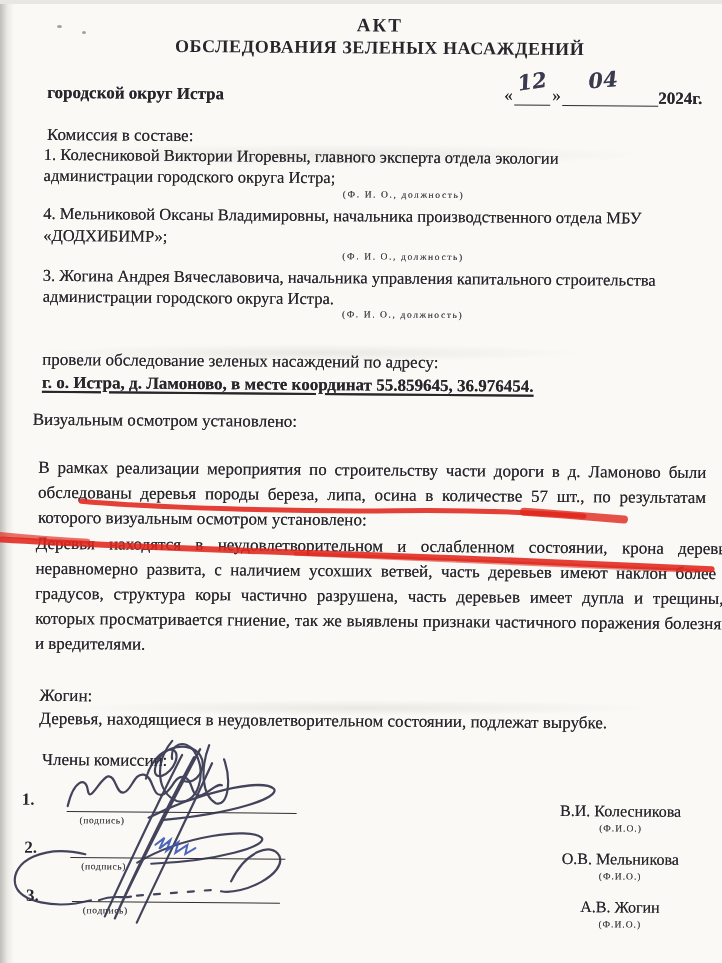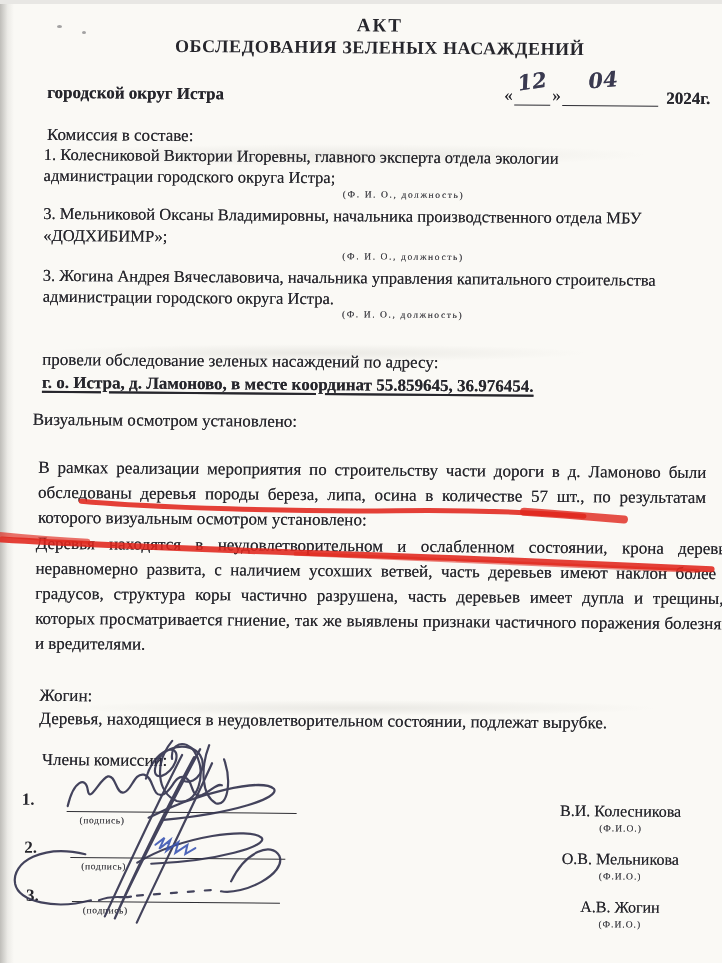--- a/index.html
+++ b/index.html
@@ -51,32 +51,32 @@
 
     <div class="abs" style="left:505px;top:66px;width:215px;height:36px;">
       <span class="t" style="position:absolute;left:0;bottom:2px;">«</span>
       <span class="dline" style="left:10px;bottom:4px;position:absolute;width:36px;">
         <span class="hand" style="left:3px;top:-14px;transform:rotate(-9deg);">12</span>
       </span>
       <span class="t" style="position:absolute;left:48px;bottom:2px;">»</span>
       <span class="dline" style="left:58px;bottom:4px;position:absolute;width:96px;">
         <span class="hand" style="left:26px;top:-16px;transform:rotate(-5deg);">04</span>
       </span>
-      <span class="t bold" style="position:absolute;left:162px;bottom:0;">2024г.</span>
+      <span class="t bold" style="position:absolute;left:154px;bottom:0;">2024г.</span>
     </div>
 
     <div class="abs t" style="left:48px;top:118px;">Комиссия в составе:</div>
 
     <div class="abs sm" style="left:45px;top:140px;width:600px;">
       <span>1. Колесниковой Виктории Игоревны, главного эксперта отдела экологии администрации городского округа Истра;</span>
     </div>
     <div class="abs cap center" style="left:320px;top:183px;width:170px;">(Ф. И. О., должность)</div>
 
     <div class="abs sm" style="left:45px;top:199px;width:682px;line-height:22px;">
-      <span>3. Мельниковой Оксаны Владимировны, начальника производственного отдела МБУ «ДОДХИБИМР»;</span>
+      <span>4. Мельниковой Оксаны Владимировны, начальника производственного отдела МБУ «ДОДХИБИМР»;</span>
     </div>
     <div class="abs cap center" style="left:320px;top:245px;width:170px;">(Ф. И. О., должность)</div>
 
     <div class="abs sm" style="left:45px;top:261px;width:662px;">
       <span>3. Жогина Андрея Вячеславовича, начальника управления капитального строительства администрации городского округа Истра.</span>
     </div>
     <div class="abs cap center" style="left:320px;top:303px;width:170px;">(Ф. И. О., должность)</div>
 
     <div class="abs t" style="left:45px;top:343px;">провели обследование зеленых насаждений по адресу:</div>
     <div class="abs t bold" style="left:45px;top:366px;"><span class="addr">г. о. Истра, д. Ламоново, в месте координат 55.859645, 36.976454.</span></div>

